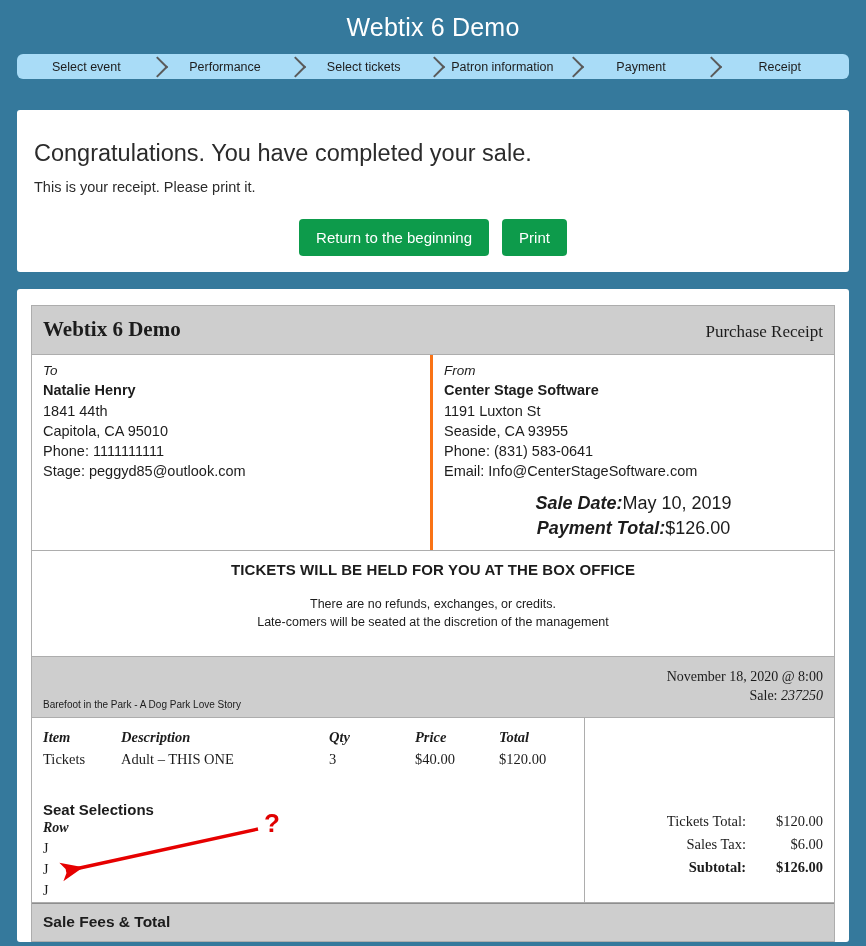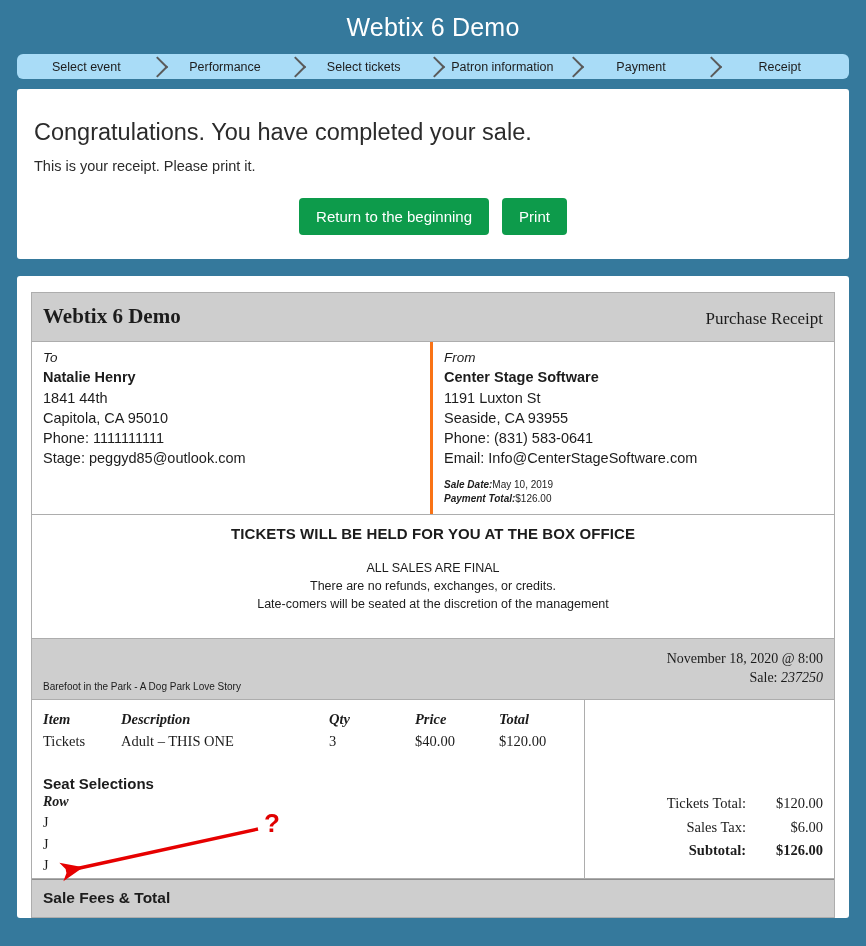--- a/index.html
+++ b/index.html
@@ -60,22 +60,22 @@
     z-index:3;
   }
 
   
   .card{
     background:#ffffff;
     margin:0 17px;
     border-radius:3px;
   }
   .card-congrats{
-    margin-top:10px;
-    padding:30px 17px 24px 17px;
+    margin-top:31px;
+    padding:30px 17px 16px 17px;
   }
   .congrats-title{
     font-size:23.5px;
     color:#2b2b2b;
     font-weight:400;
     margin:0 0 12px 0;
     font-family:"Liberation Sans", sans-serif;
   }
   .congrats-sub{
     font-size:14.5px;
@@ -153,22 +153,22 @@
   }
   .addr-line{
     font-size:14.5px;
     line-height:1.4;
   }
   .sale-meta{
     margin-top:9px;
   }
   .sale-meta-row{
     display:flex;
-    justify-content:flex-start;
-    font-size:10px;
+    justify-content:center;
+    font-size:18px;
     line-height:1.42;
   }
   .sale-meta-row .k{font-style:italic;font-weight:bold;}
   .sale-meta-row .v{}
 
   
   .rc-notice{
     border-bottom:1px solid #adadad;
     text-align:center;
     padding:10px 10px 25px 10px;
@@ -234,21 +234,21 @@
   .item-grid .hd{
     font-style:italic;
     font-weight:bold;
     line-height:1.5;
   }
   .item-grid .cl{line-height:1.5;}
 
   .seat-title{
     font-weight:bold;
     font-size:15px;
-    margin-top:22px;
+    margin-top:30px;
     font-family:"Liberation Sans", sans-serif;
   }
   .seat-col-hd{
     font-style:italic;
     font-weight:bold;
     font-size:14px;
     line-height:1.45;
   }
   .seat-row{
     font-size:14px;
@@ -362,21 +362,20 @@
           <div class="sale-meta-row">
             <span class="k">Payment Total:</span>
             <span class="v">$126.00</span>
           </div>
         </div>
       </div>
     </div>
 
     <div class="rc-notice">
       <div class="notice-main">TICKETS WILL BE HELD FOR YOU AT THE BOX OFFICE</div>
-      <div class="notice-sub">ALL SALES ARE FINAL</div>
       <div class="notice-sub">There are no refunds, exchanges, or credits.</div>
       <div class="notice-sub">Late-comers will be seated at the discretion of the management</div>
     </div>
 
     <div class="rc-event">
       <div class="event-name">Barefoot in the Park - A Dog Park Love Story</div>
       <div class="event-right">
         <div>November 18, 2020 @ 8:00</div>
         <div>
           <span>Sale:</span>

